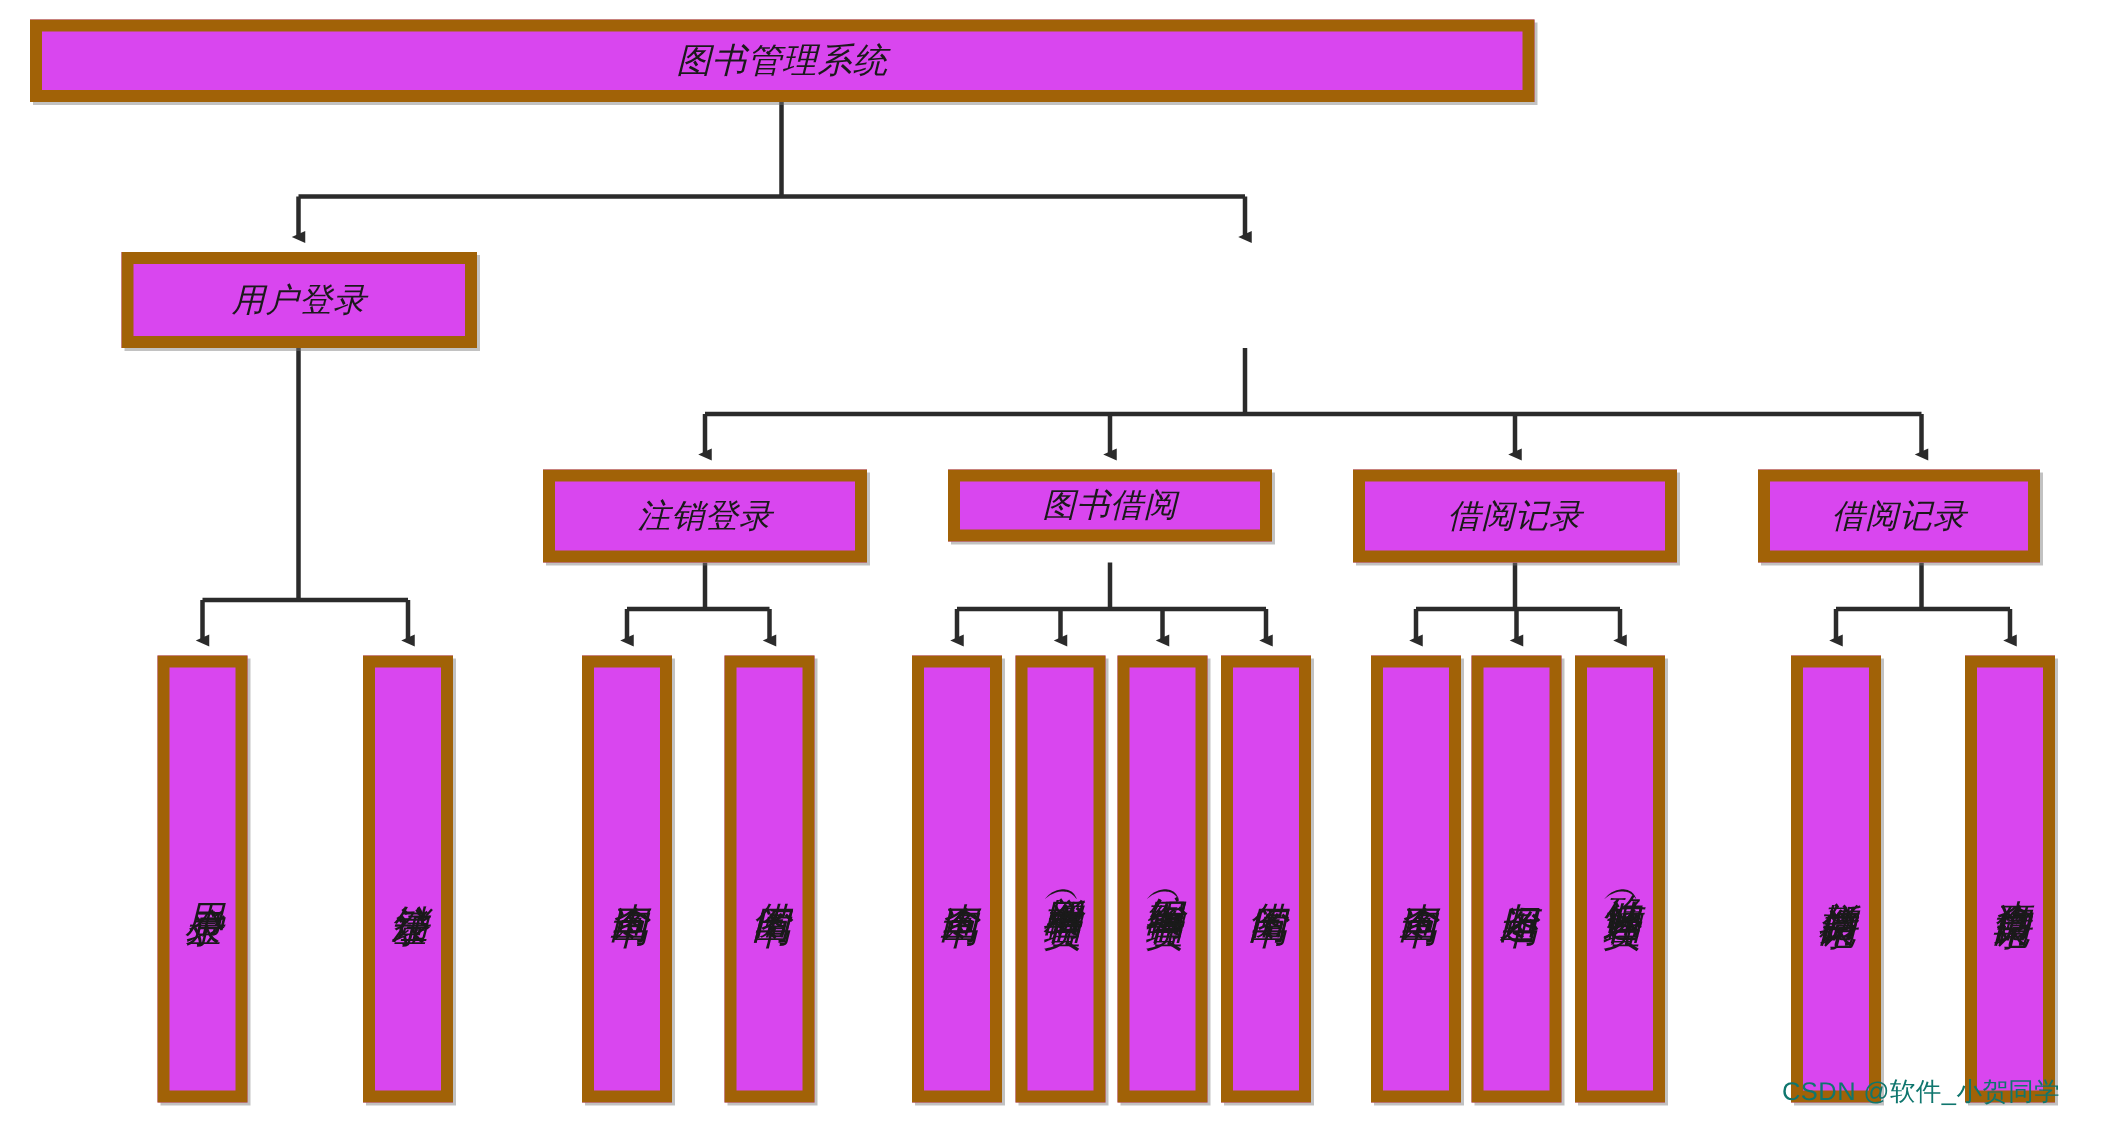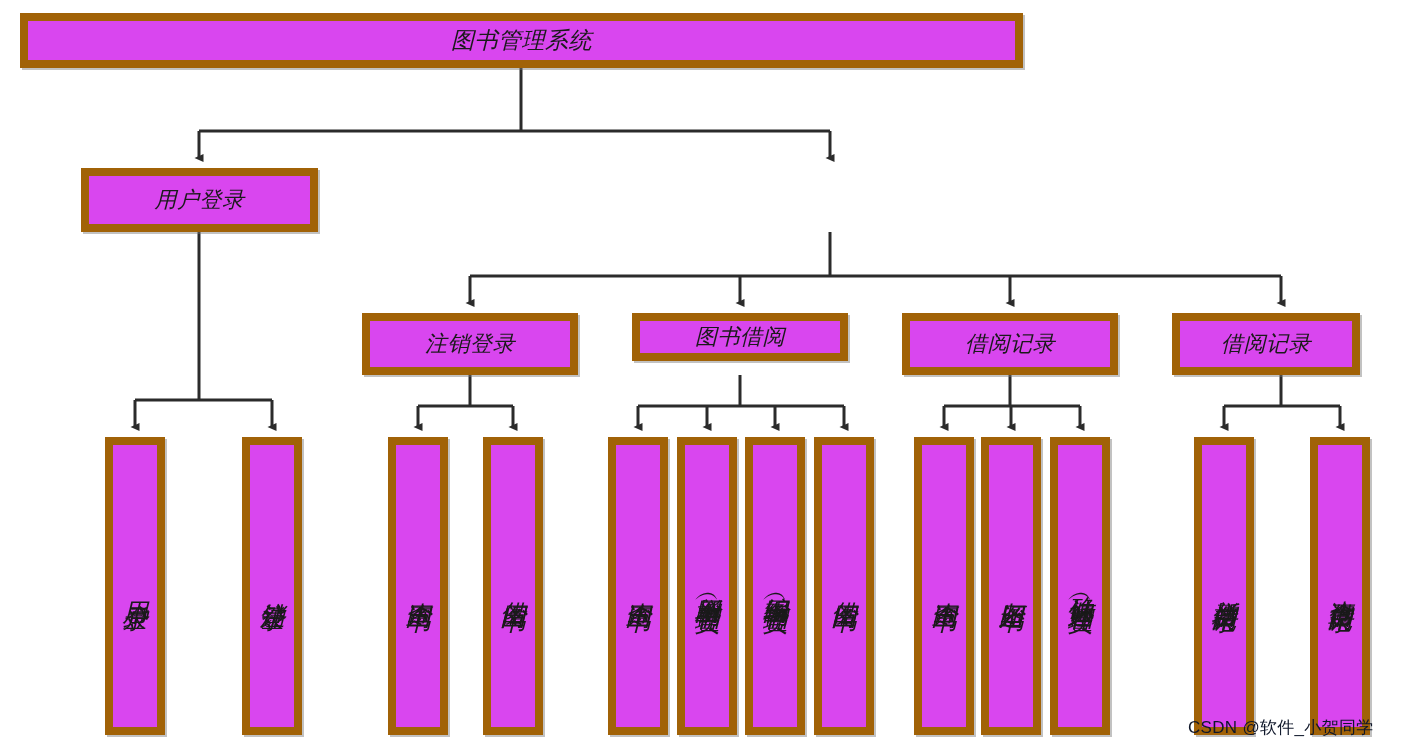--- a/index.html
+++ b/index.html
@@ -61,21 +61,21 @@
     text-orientation: upright;
     font-size: 25px;
     letter-spacing: 2px;
     line-height: 1.0;
   }
   .watermark {
     position: absolute;
     left: 1188px;
     top: 716px;
     font-size: 17px;
-    color: #0f172a;
+    color: #0f766e;
     white-space: nowrap;
     letter-spacing: 0.3px;
   }
 </style>
 </head>
 <body>
 
 <div id="diagram-root">
 
   <svg class="edges" viewBox="0 0 1405 747">

